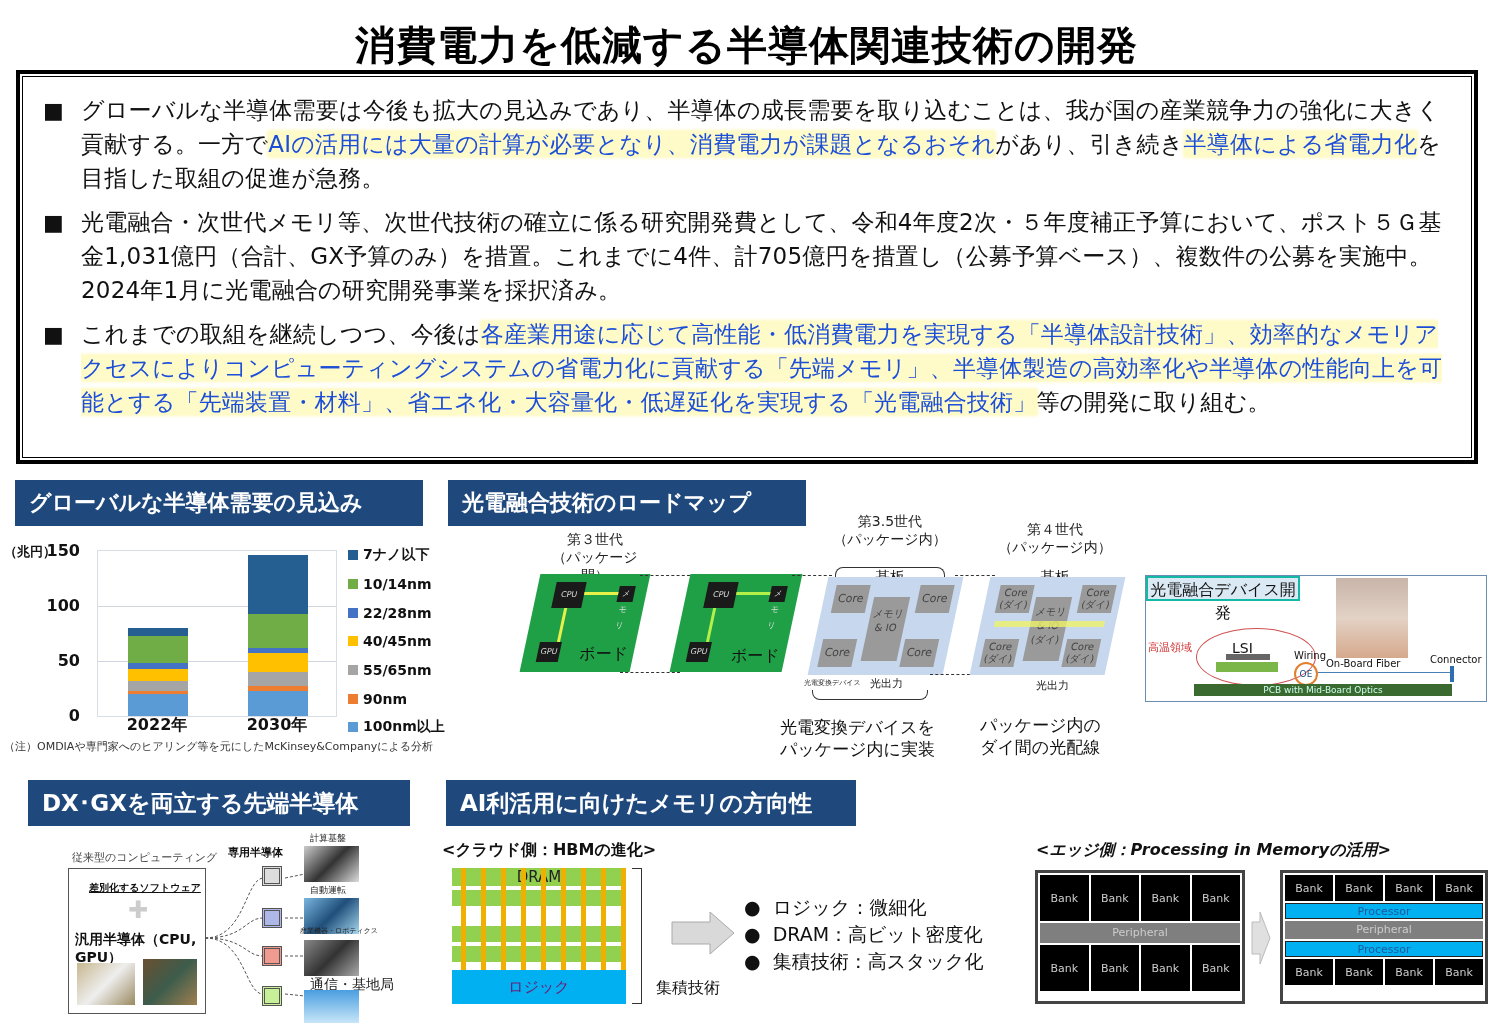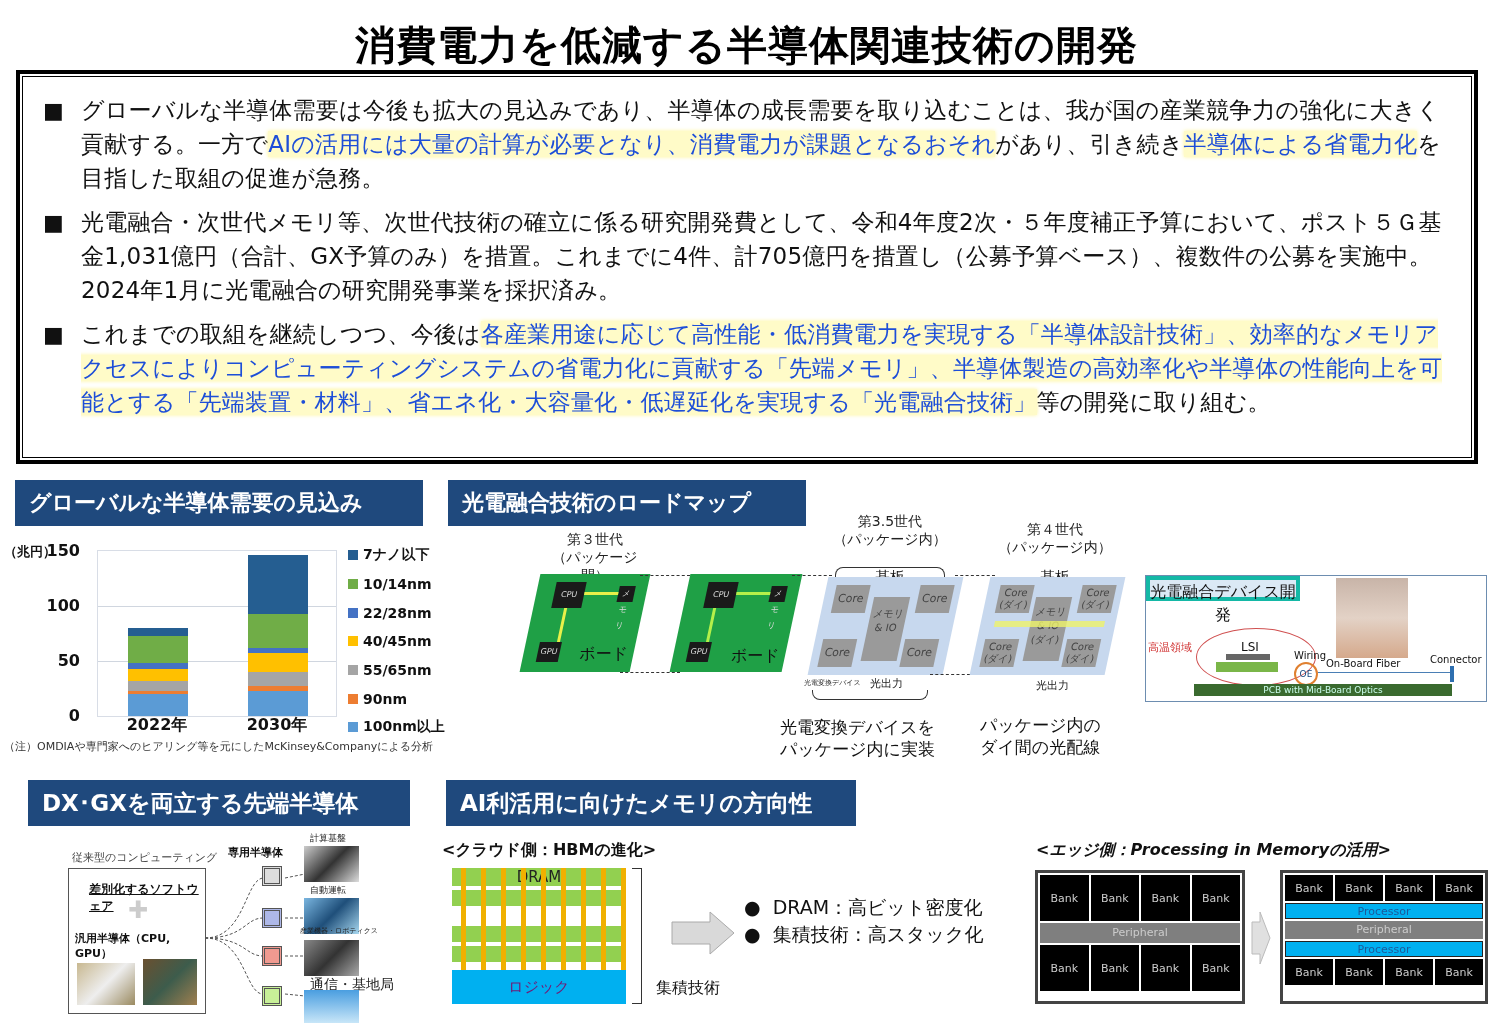--- a/index.html
+++ b/index.html
@@ -49,21 +49,21 @@
   }
   .chip { position: absolute; background: #1a1a1a; color: #ddd; font-size: 8px; text-align: center; }
   .board-label { position: absolute; font-size: 16px; color: #111; transform: skewX(12deg); }
   .pkg { position: absolute; background: #c7d8ee; transform: skewX(-12deg); }
   .core { position: absolute; background: #9a9a9a; color: #444; font-size: 11px; text-align: center; line-height: 14px; }
   .dash { position: absolute; border-top: 1px dashed #333; }
   .caption { position: absolute; font-size: 17px; line-height: 22px; color: #111; }
   .small { position: absolute; font-size: 10px; color: #222; }
 
   .device-box { position: absolute; left: 1145px; top: 575px; width: 342px; height: 127px; border: 1px solid #6d8db0; background: #fff; }
-  .device-title { position: absolute; left: 0; top: 0; width: 154px; height: 25px; background: #dbe9f5; border: 4px solid #14b8a6; font-size: 16px; line-height: 23px; text-align: center; }
+  .device-title { position: absolute; left: 0; top: 0; width: 154px; height: 25px; background: #dbe9f5; border: 2px solid #14b8a6; font-size: 16px; line-height: 23px; text-align: center; }
 
   
   .dx-box { position: absolute; left: 68px; top: 868px; width: 138px; height: 146px; border: 1.5px solid #555; }
   .chipsq { position: absolute; width: 20px; height: 20px; border: 3px double #555; }
   .photo { position: absolute; width: 55px; height: 36px; }
 
   
   .hbm { position: absolute; left: 452px; top: 868px; width: 174px; height: 136px; }
   .bank { background: #000; color: #ccc; font-size: 11px; display: flex; align-items: center; justify-content: center; }
 </style>
@@ -233,37 +233,37 @@
 <div class="caption" style="left:980px; top:714px;">
   <div>パッケージ内の</div>
   <div>ダイ間の光配線</div>
 </div>
 
 <div class="device-box">
   <div class="device-title">光電融合デバイス開発</div>
   <div style="position:absolute; left:190px; top:2px; width:72px; height:80px; background:linear-gradient(#c8b4a8,#e3d2c6 50%,#d5a98c);"></div>
   <div style="position:absolute; left:2px; top:64px; font-size:11px; color:#d03030;">高温領域</div>
   <div style="position:absolute; left:50px; top:52px; width:120px; height:58px; border:1px solid #d05050; border-radius:50%;"></div>
-  <div style="position:absolute; left:95px; top:64px; font-size:12px;">LSI</div>
+  <div style="position:absolute; left:86px; top:64px; font-size:14px;">LSI</div>
   <div style="position:absolute; left:80px; top:78px; width:44px; height:6px; background:#666;"></div>
   <div style="position:absolute; left:70px; top:86px; width:62px; height:10px; background:#7ab648;"></div>
   <div style="position:absolute; left:148px; top:74px; font-size:10px;">Wiring</div>
   <div style="position:absolute; left:148px; top:86px; width:24px; height:24px; border:2px solid #e08030; border-radius:50%; font-size:9px; text-align:center; line-height:20px; color:#1a4a80;">OE</div>
   <div style="position:absolute; left:180px; top:82px; font-size:10px;">On-Board Fiber</div>
   <div style="position:absolute; left:172px; top:96px; width:132px; height:1px; background:#4a7fb5;"></div>
   <div style="position:absolute; left:284px; top:78px; font-size:10px;">Connector</div>
   <div style="position:absolute; left:304px; top:90px; width:4px; height:16px; background:#2e6fb0;"></div>
   <div style="position:absolute; left:48px; top:108px; width:258px; height:12px; background:#3a6a2f; color:#cfe; font-size:9px; text-align:center; line-height:12px;">PCB with Mid-Board Optics</div>
 </div>
 
 <div class="small" style="left:72px; top:850px; font-size:11px; color:#444;">従来型のコンピューティング</div>
 <div class="dx-box">
-  <div style="position:absolute; left:20px; top:12px; font-size:12px; font-weight:bold; text-decoration:underline;">差別化するソフトウェア</div>
+  <div style="position:absolute; left:20px; top:12px; font-size:10px; font-weight:bold; text-decoration:underline;text-align:right;">差別化するソフトウェア</div>
   <div style="position:absolute; left:58px; top:30px; width:22px; height:22px; color:#ccc; font-size:24px; line-height:22px; text-align:center;">✚</div>
-  <div style="position:absolute; left:6px; top:62px; font-size:11px; font-weight:bold;">汎用半導体（CPU, GPU）</div>
+  <div style="position:absolute; left:6px; top:62px; font-size:14px; font-weight:bold;">汎用半導体（CPU, GPU）</div>
   <div style="position:absolute; left:8px; top:94px; width:58px; height:42px; background:linear-gradient(135deg,#c8b890,#eee,#9a8a60);"></div>
   <div style="position:absolute; left:74px; top:90px; width:54px; height:46px; background:linear-gradient(135deg,#6a5030,#3d5c4c,#a08050);"></div>
 </div>
 <div style="position:absolute; left:228px; top:845px; font-size:11px; font-weight:bold;">専用半導体</div>
 <div class="chipsq" style="left:262px; top:866px; background:#ddd;"></div>
 <div class="chipsq" style="left:262px; top:908px; background:#aeb8e8;"></div>
 <div class="chipsq" style="left:262px; top:946px; background:#f09a90;"></div>
 <div class="chipsq" style="left:262px; top:986px; background:#c8f098;"></div>
 <svg style="position:absolute; left:205px; top:870px;" width="110" height="130">
   <path d="M0 68 C40 68,40 10,58 8" stroke="#555" fill="none" stroke-dasharray="3 2"></path>
@@ -289,20 +289,21 @@
   <div style="position:absolute; left:0; top:78px; width:100%; height:16px; background:#92d050;"></div>
   <div style="position:absolute; left:0; top:102px; width:100%; height:34px; background:#00b0f0; text-align:center; font-size:15px; line-height:34px; color:#701a75;">ロジック</div>
   <div style="position:absolute; left:0; top:0; width:100%; height:102px; background:repeating-linear-gradient(90deg, transparent 0 9px, #f0b000 9px 14px, transparent 14px 20px);"></div>
 </div>
 <div style="position:absolute; left:632px; top:868px; width:10px; height:136px; border:1px solid #333; border-left:none;"></div>
 <div style="position:absolute; left:656px; top:978px; font-size:16px;">集積技術</div>
 <svg style="position:absolute; left:670px; top:910px;" width="66" height="46">
   <path d="M2 12 H40 V2 L64 23 L40 44 V34 H2 Z" fill="#d9d9d9" stroke="#aaa"></path>
 </svg>
 <div style="position:absolute; left:744px; top:894px; font-size:19px; line-height:27px;">
+  <div><span>●&nbsp; </span><span>ロジック：微細化</span></div>
   <div><span>●&nbsp; </span><span>DRAM：高ビット密度化</span></div>
   <div><span>●&nbsp; </span><span>集積技術：高スタック化</span></div>
 </div>
 
 <div style="position:absolute; left:1036px; top:840px; font-size:16px; font-weight:bold;font-style:italic;">&lt;エッジ側：Processing in Memoryの活用&gt;</div>
 <div style="position:absolute; left:1035px; top:870px; width:210px; height:134px; border:3px solid #444; background:#fff; padding:2px; display:grid; grid-template-columns:repeat(4,1fr); grid-template-rows:46px 20px 46px; gap:2px;">
   <div class="bank">Bank</div>
   <div class="bank">Bank</div>
   <div class="bank">Bank</div>
   <div class="bank">Bank</div>

